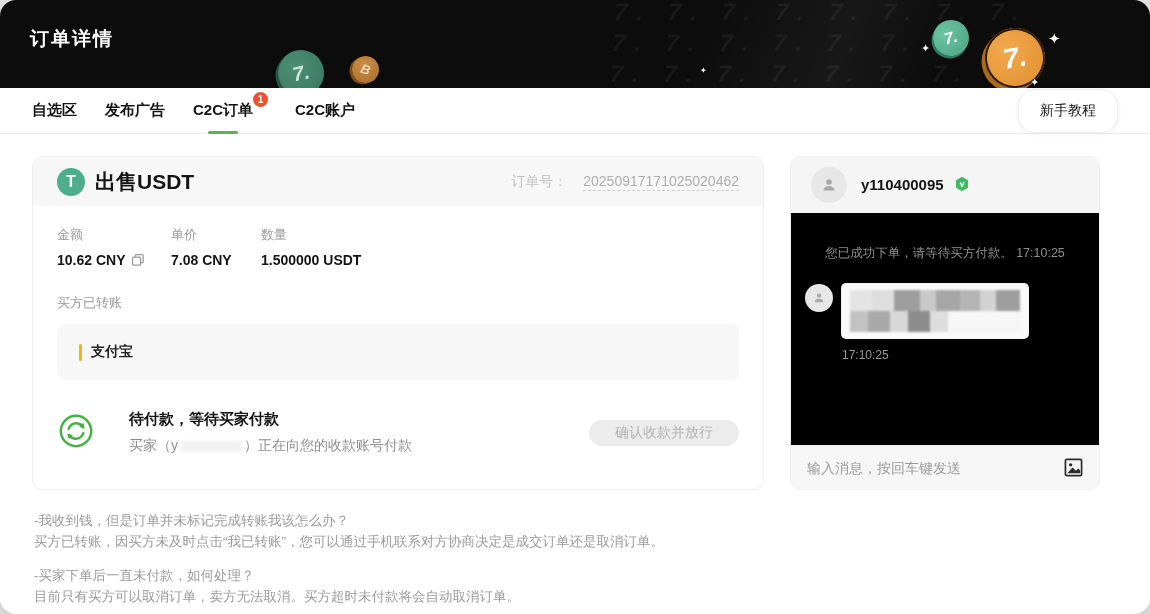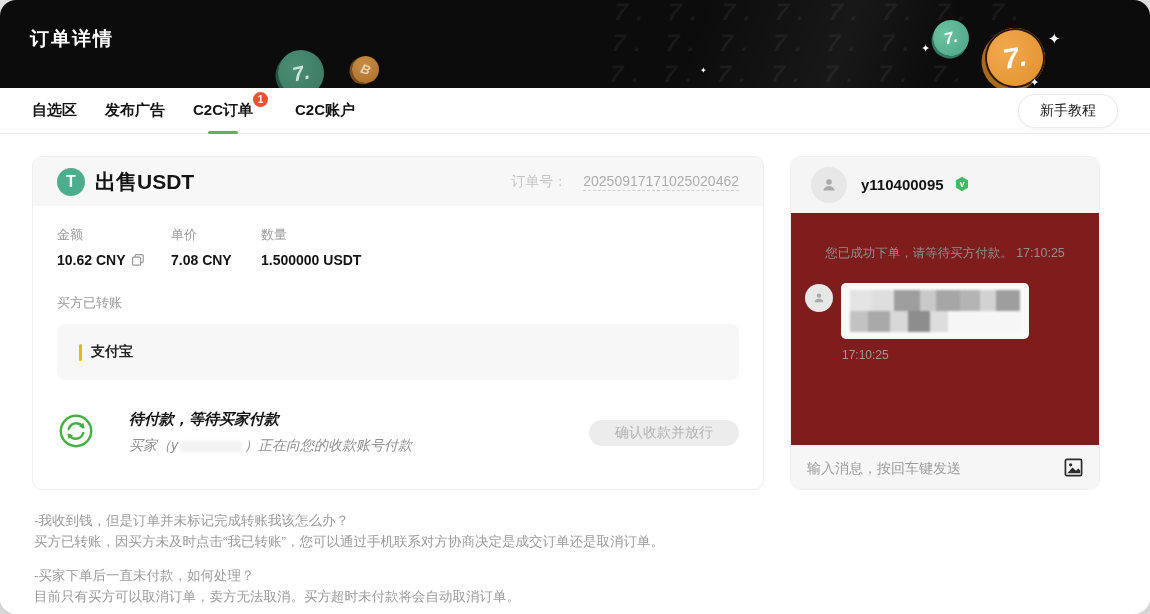--- a/index.html
+++ b/index.html
@@ -67,21 +67,21 @@
     font-size:10px; font-weight:700; display:flex; align-items:center; justify-content:center;
     padding:0 4px;
   }
   .tab.active:after{
     content:""; position:absolute; left:50%; bottom:0; transform:translateX(-50%);
     width:30px; height:3px; border-radius:2px; background:#5cb551;
   }
   .tab.with-badge{ margin-right:14px; }
   .help-btn{
     position:absolute; right:32px; top:50%; transform:translateY(-50%);
-    height:34px; padding:0 21px; border-radius:17px;
+    height:44px; padding:0 21px; border-radius:17px;
     background:#fff; border:1px solid #ececec; box-shadow:0 1px 5px rgba(0,0,0,.05);
     font-size:14px; color:#141414; display:flex; align-items:center; cursor:pointer;
   }
   
   .content{ padding:22px 32px 0; background:#fff; }
   .main-row{ display:flex; gap:26px; align-items:stretch; }
   
   .order-card{
     width:732px; border:1px solid #ededed; border-radius:10px; overflow:hidden;
     background:#fff; height:334px; display:flex; flex-direction:column;
@@ -119,21 +119,21 @@
   .masked{ display:flex; align-items:center; border-bottom:1px dashed #d8d8d8; padding-bottom:2px; }
   .smudge{
     height:15px; border-radius:2px; filter:blur(2.5px);
     background:linear-gradient(90deg,#cdcdcd,#b9b9b9 30%,#d8d8d8 55%,#c3c3c3 80%,#e2e2e2);
   }
   .smudge.w1{ width:96px; }
   .smudge.w2{ width:26px; }
   .masked .frag{ font-size:13px; color:#555; margin-left:2px; }
   .status-row{ margin-top:30px; display:flex; align-items:center; }
   .sync-icon{ flex:none; }
-  .status-texts{ margin-left:34px;font-style:italic; }
+  .status-texts{ margin-left:34px; }
   .status-title{ font-size:15px; font-weight:700; color:#141414; }
   .status-desc{ margin-top:8px; font-size:14px; color:#8f8f8f; display:flex; align-items:center; }
   .blur-chip{ width:62px; height:11px; margin:0 2px; border-radius:2px;
     background:#f1f1f1; filter:blur(1.5px); }
   .confirm-btn{
     margin-left:auto; height:26px; padding:0 26px; border:none; border-radius:21px;
     background:#ececec; color:#b3b3b3; font-size:14px; cursor:not-allowed;
     font-family:inherit;
   }
   
@@ -146,21 +146,21 @@
     padding:0 20px; gap:14px;
   }
   .avatar{
     border-radius:50%; background:#e7e7e7; display:flex; align-items:center; justify-content:center;
     flex:none;
   }
   .avatar.big{ width:36px; height:36px; }
   .avatar.small{ width:28px; height:28px; }
   .peer-name{ font-size:15px; font-weight:700; color:#141414; }
   .verified-badge{ margin-left:6px; display:inline-flex; vertical-align:-2px; }
-  .chat-body{ flex:1; background:#7f1d1d; padding:14px 14px 0; overflow:hidden; }
+  .chat-body{ flex:1; background:#000000; padding:14px 14px 0; overflow:hidden; }
   .sys-msg{ text-align:center; font-size:12.5px; color:#8f8f8f; margin-top:18px; }
   .msg-row{ display:flex; margin-top:22px; gap:9px; align-items:flex-start; }
   .msg-bubble{
     background:#fafafa; border-radius:4px; padding:6px 8px; box-shadow:0 0 0 1px #f3f3f3;
   }
   .msg-bubble svg{ display:block; filter:blur(1px); }
   .msg-time{ margin-left:37px; margin-top:10px; font-size:12px; color:#9a9a9a; }
   .chat-input-bar{
     flex:none; height:44px; background:#f6f6f6; border-top:1px solid #ededed;
     display:flex; align-items:center; padding:0 16px; gap:10px;

